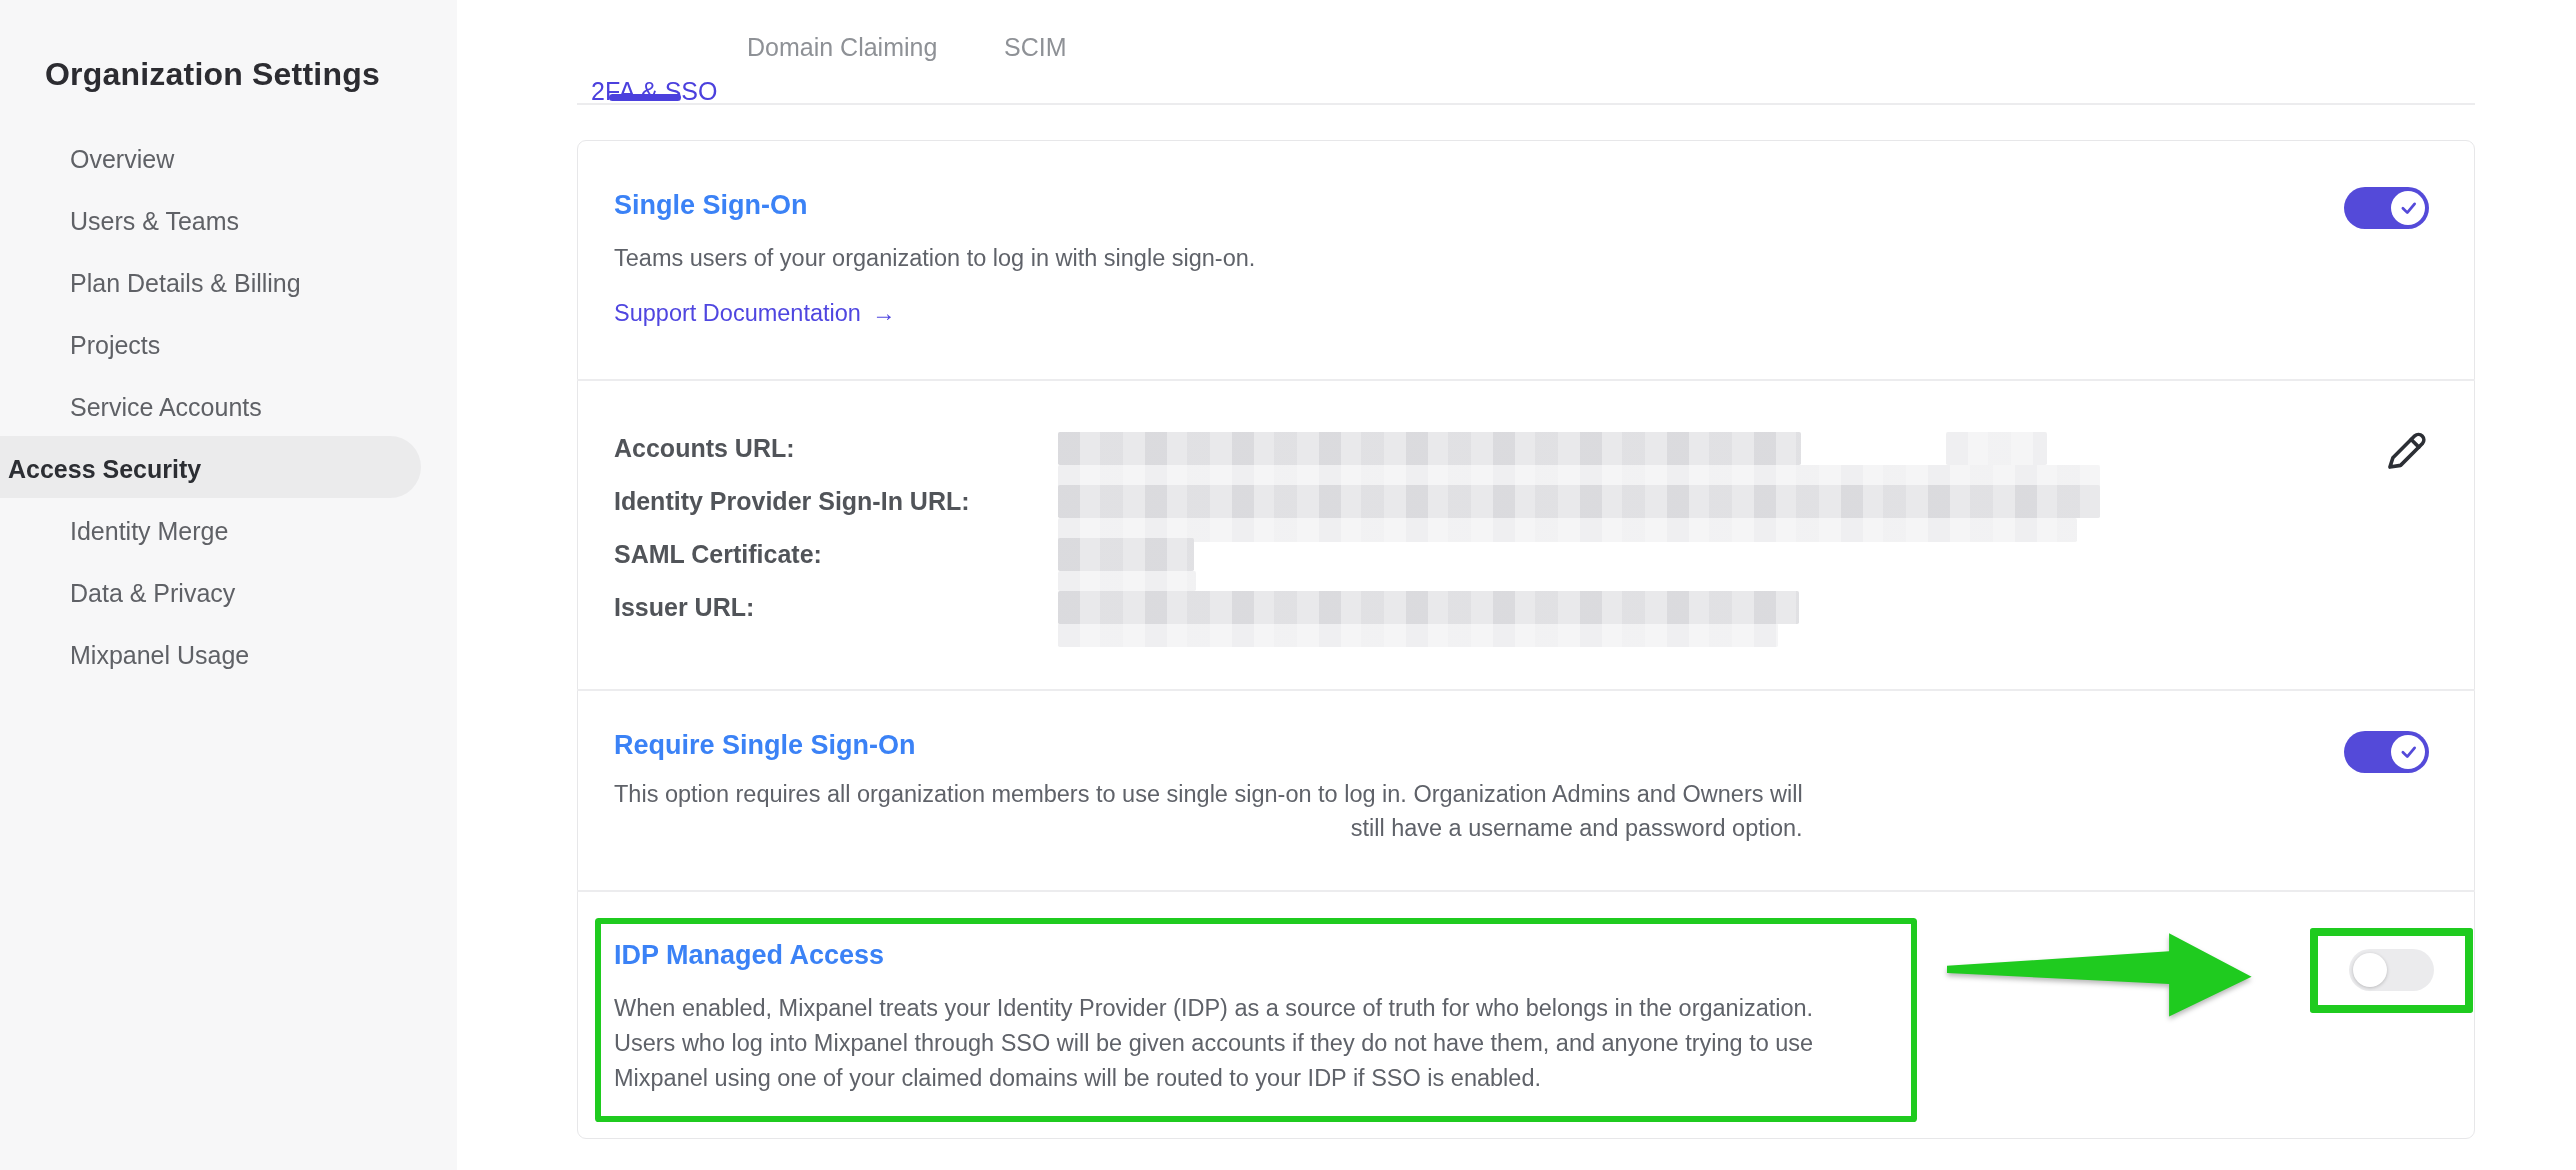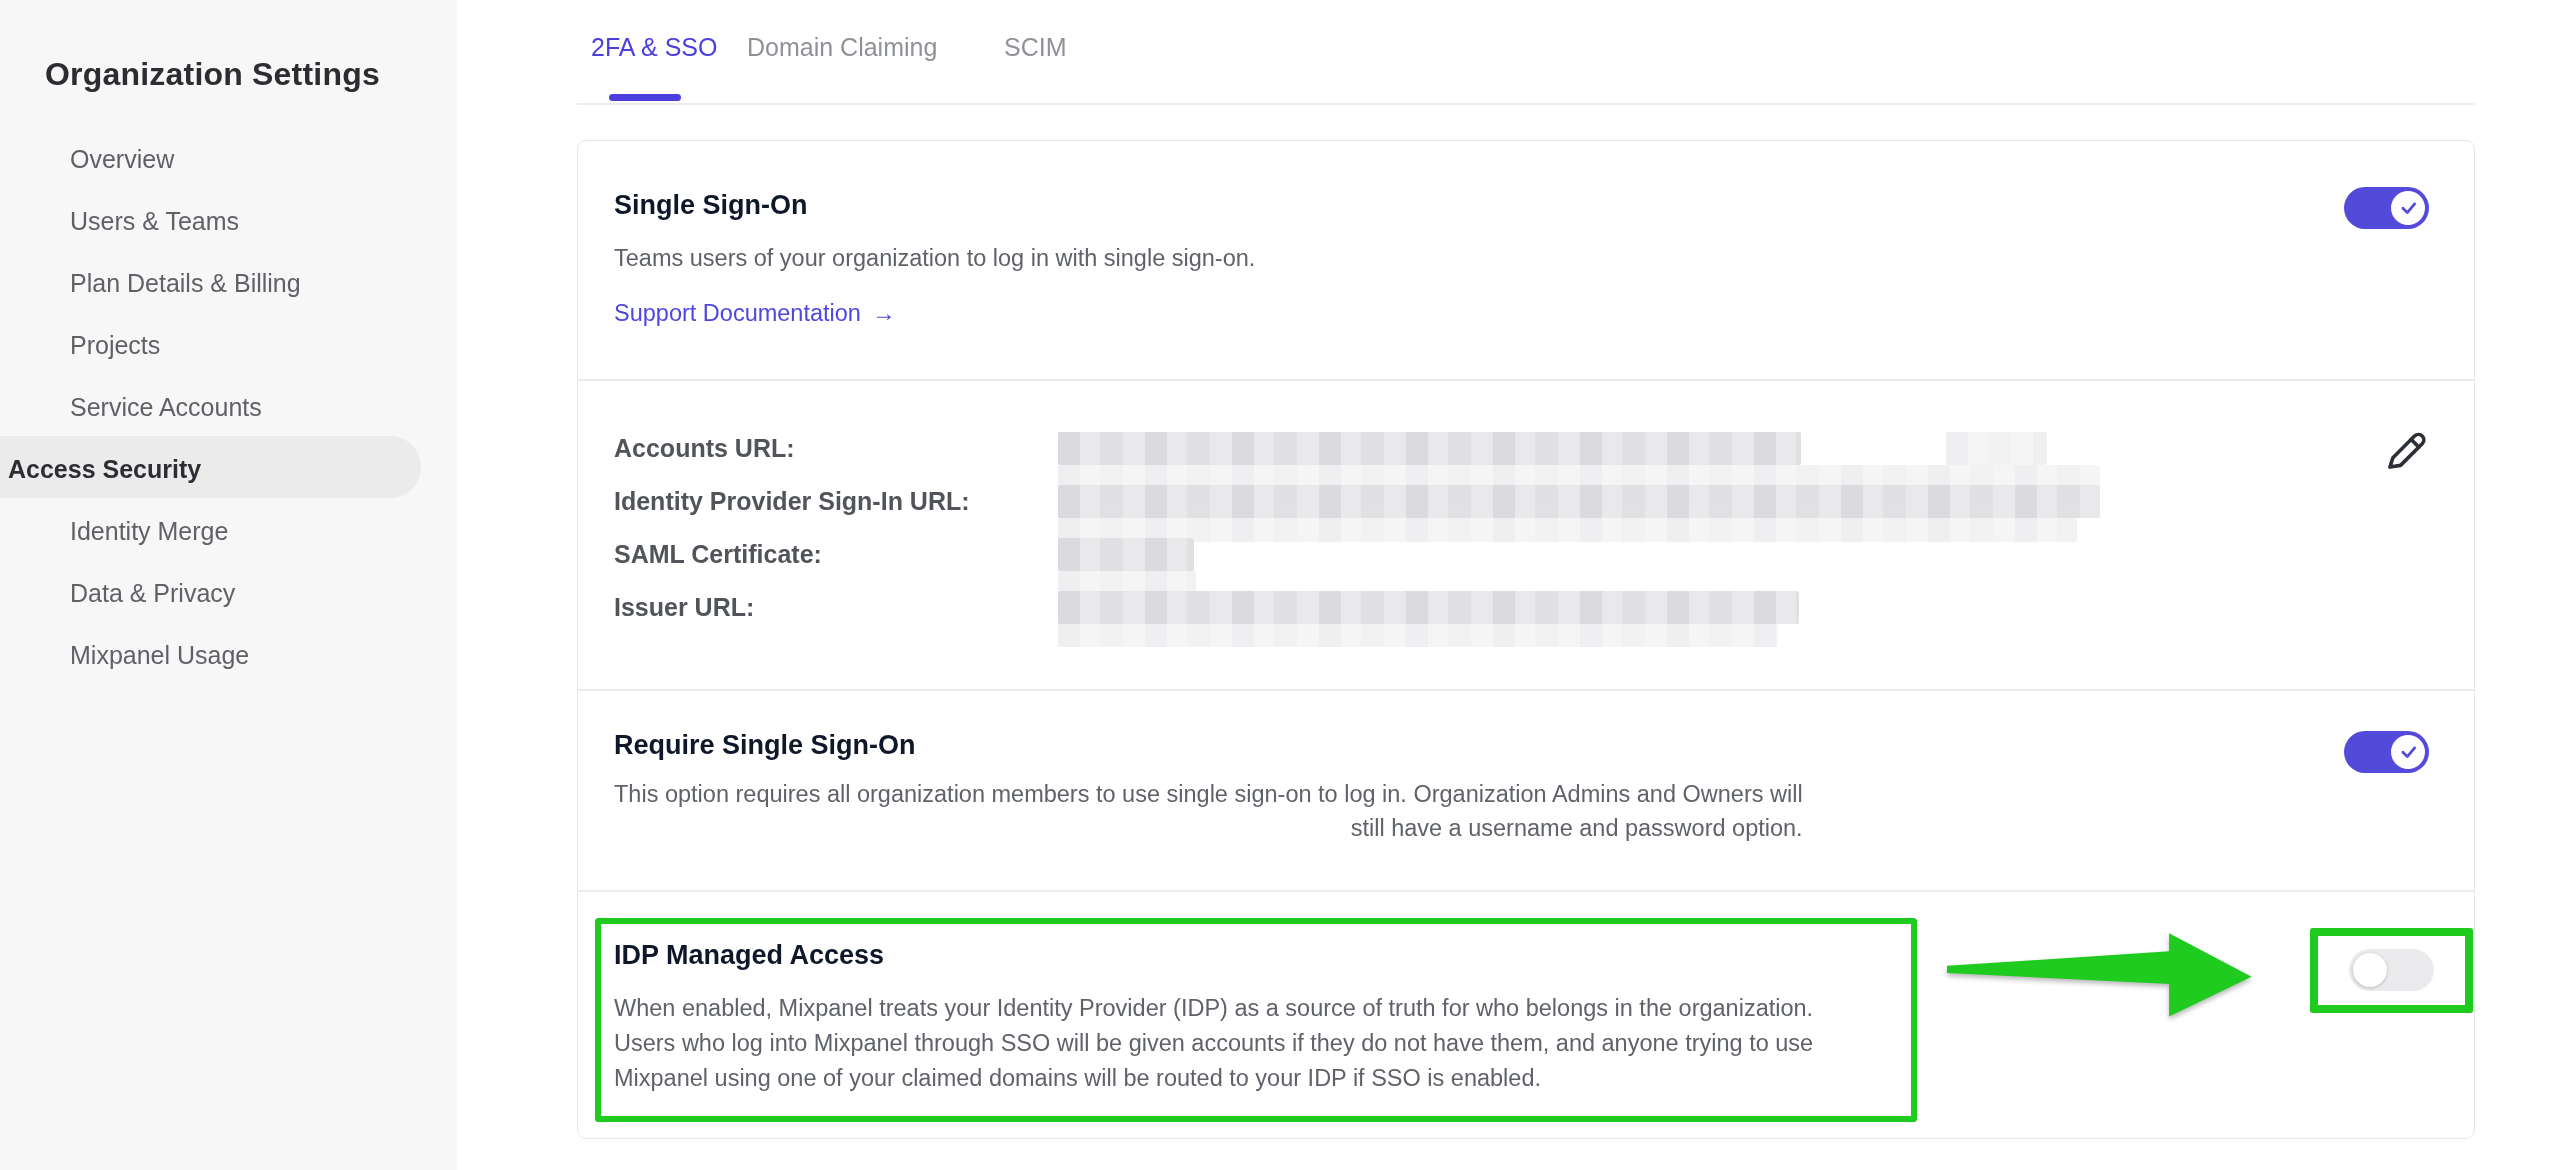--- a/index.html
+++ b/index.html
@@ -18,21 +18,21 @@
   
   .tab { position: absolute; top: 31px; font-size: 25px; line-height: 33px; font-weight: 500; color: #8e9196; cursor: pointer; }
   .tab.active { color: #4b40dd; }
   .tab-underline { position: absolute; left: 609px; top: 94px; width: 72px; height: 7.2px; border-radius: 3.6px; background: #4b40dd; }
   .tab-border { position: absolute; left: 577px; top: 103px; width: 1898px; height: 1.8px; background: #ececee; }
 
   
   .card { position: absolute; left: 577px; top: 140px; width: 1898px; height: 999px; background: #ffffff; border: 1.8px solid #e7e7e9; border-radius: 9px; }
   .divider { position: absolute; left: 577px; width: 1898px; height: 1.8px; background: #ececee; }
 
-  .sec-heading { position: absolute; left: 614px; font-size: 27px; line-height: 36px; font-weight: 600; color: #0f172a; }
+  .sec-heading { position: absolute; left: 614px; font-size: 27px; line-height: 36px; font-weight: 600; color: #3b82f6; }
   .sec-desc { position: absolute; left: 614px; font-size: 23.5px; color: #5f6269; }
   .one-line { line-height: 31px; }
   .lh38 { line-height: 34px; }
   .lh39 { line-height: 35px; }
 
   .doc-link { position: absolute; left: 614px; top: 298px; font-size: 23.5px; line-height: 31px; font-weight: 500; color: #4f46e0; cursor: pointer; }
   .doc-link .arrow { margin-left: 11px; }
 
   
   .field-label { position: absolute; left: 614px; font-size: 25px; line-height: 33px; font-weight: 600; color: #515459; }
@@ -72,21 +72,21 @@
       <div class="side-item">Plan Details &amp; Billing</div>
       <div class="side-item">Projects</div>
       <div class="side-item">Service Accounts</div>
       <div class="side-item active">Access Security</div>
       <div class="side-item">Identity Merge</div>
       <div class="side-item">Data &amp; Privacy</div>
       <div class="side-item">Mixpanel Usage</div>
     </div>
   </div>
 
-  <div class="tab active" style="left:591px;">2FA &amp; SSO</div>
+  <div class="tab active" style="left:591px;margin-top:44px;">2FA &amp; SSO</div>
   <div class="tab" style="left:747px;">Domain Claiming</div>
   <div class="tab" style="left:1004px;">SCIM</div>
   <div class="tab-underline"></div>
   <div class="tab-border"></div>
 
   <div class="card"></div>
   <div class="divider" style="top:379px;"></div>
   <div class="divider" style="top:689px;"></div>
   <div class="divider" style="top:890px;"></div>
 

